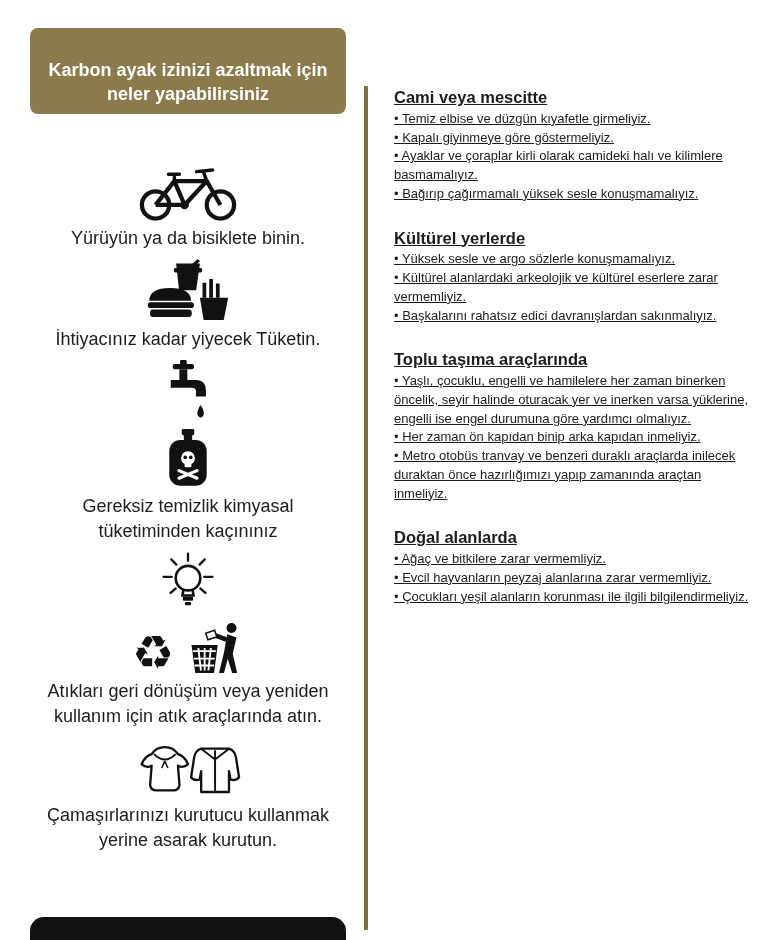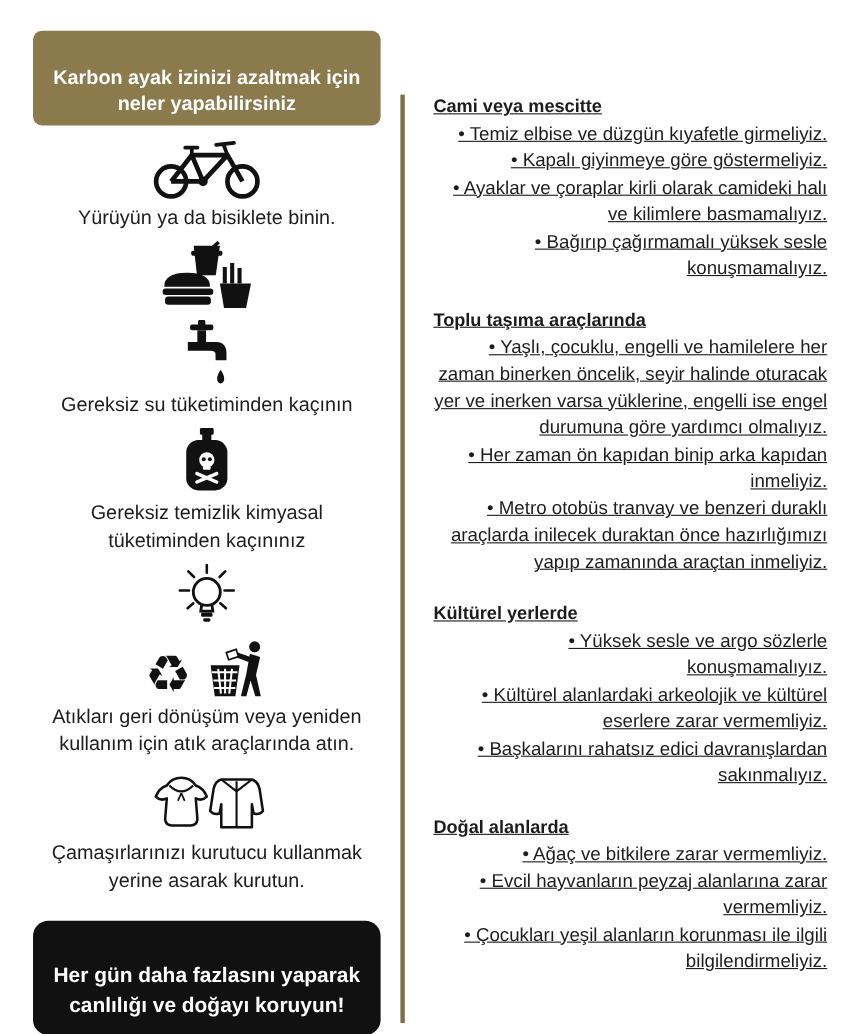--- a/index.html
+++ b/index.html
@@ -9,40 +9,40 @@
     --footer:#111111;
   }
   *{box-sizing:border-box;}
   html,body{margin:0;padding:0;}
   body{
     width:768px;height:940px;background:#ffffff;overflow:hidden;
     font-family:"Liberation Sans", sans-serif;color:var(--ink);
   }
   .page{display:flex;height:100%;padding:28px 10px 0 30px;}
   
-  .left-col{width:316px;flex:none;display:flex;flex-direction:column;align-items:center;}
+  .left-col{width:316px;flex:none;display:flex;flex-direction:column;align-items:center;gap:40px;}
   .header-box{
     background:var(--olive);color:#fff;font-weight:bold;font-size:18px;line-height:1.3;
     text-align:center;border-radius:8px;padding:8px 10px;width:100%;white-space:pre-line;
   }
   .items{display:flex;flex-direction:column;align-items:center;margin-top:10px;}
   .item{margin:0 0 8px 0;display:flex;flex-direction:column;align-items:center;text-align:center;}
   .item figcaption{font-size:18px;line-height:1.38;max-width:302px;margin-top:4px;}
   .icon-wrap{display:flex;align-items:flex-end;justify-content:center;gap:10px;}
   .recycle-glyph{font-size:47px;line-height:.95;color:#111;display:inline-block;}
   .footer-box{
     background:var(--footer);color:#fff;font-weight:bold;font-size:19px;line-height:1.4;
     text-align:center;border-radius:14px;padding:12px 14px;width:100%;white-space:pre-line;margin-top:16px;
   }
   
   .right-col{position:relative;margin-left:18px;padding:58px 6px 0 30px;flex:1;text-decoration:underline;}
   .divider{position:absolute;left:0;top:58px;bottom:10px;width:4px;background:var(--divider);}
   .sec{margin:0 0 23px 0;}
   .sec h3{margin:0;font-size:16.5px;line-height:1.45;}
-  .bullet{margin:0;font-size:17px;line-height:1.44;text-align:right;}
+  .bullet{margin:0;font-size:13px;line-height:1.44;}
 </style>
 </head>
 <body>
 
 <div class="page">
 
   <div class="left-col">
     <div class="header-box">
       <span>Karbon ayak izinizi azaltmak için
 neler yapabilirsiniz</span>
@@ -71,32 +71,32 @@
       <path d="M64 8 l9 -8 3 3 -9 8 z"></path>
       <path d="M8 56 q0 -17 28 -17 q28 0 28 17 z"></path>
       <rect x="6" y="58" width="62" height="8" rx="4"></rect>
       <rect x="9" y="68" width="56" height="10" rx="4"></rect>
       <path d="M76 52 h38 l-6 30 h-27 z"></path>
     </g>
     <g stroke="#111" stroke-width="5" fill="none">
       <path d="M82 52 V32 M91 52 V27 M100 52 V33"></path>
     </g>
   </svg>
+          <figcaption>İhtiyacınız kadar yiyecek Tüketin.</figcaption>
         </figure>
         <figure class="item">
           <svg viewBox="0 0 84 92" width="56" height="61">
     <g fill="#111">
       <rect x="30" y="0" width="10" height="9" rx="2"></rect>
       <rect x="19" y="6" width="32" height="8" rx="3"></rect>
       <rect x="29" y="14" width="12" height="17"></rect>
       <path d="M16 30 h39 q14 0 14 16 v9 h-15 v-8 q0 -5 -7 -5 h-31 z"></path>
       <path d="M61 68 c-6.5 9.5 -6.5 17 0 19 c6.5 -2 6.5 -9.5 0 -19 z"></path>
     </g>
   </svg>
-          <figcaption>Gereksiz su tüketiminden kaçının</figcaption>
         </figure>
         <figure class="item">
           <svg viewBox="0 0 72 88" width="50" height="61">
     <rect x="27" y="0" width="18" height="9" rx="2" fill="#111"></rect>
     <rect x="30" y="8" width="12" height="9" fill="#111"></rect>
     <rect x="9" y="16" width="54" height="66" rx="16" fill="#111"></rect>
     <circle cx="36" cy="42" r="10" fill="#fff"></circle>
     <rect x="31" y="50" width="10" height="5" rx="1.5" fill="#fff"></rect>
     <circle cx="32" cy="41" r="2.6" fill="#111"></circle>
     <circle cx="40" cy="41" r="2.6" fill="#111"></circle>
@@ -161,30 +161,30 @@
     <div class="divider"></div>
     <div class="sections">
         <section class="sec">
           <h3>Cami veya mescitte</h3>
           <p class="bullet">• Temiz elbise ve düzgün kıyafetle girmeliyiz.</p>
           <p class="bullet">• Kapalı giyinmeye göre göstermeliyiz.</p>
           <p class="bullet">• Ayaklar ve çoraplar kirli olarak camideki halı ve kilimlere basmamalıyız.</p>
           <p class="bullet">• Bağırıp çağırmamalı yüksek sesle konuşmamalıyız.</p>
         </section>
         <section class="sec">
+          <h3>Kültürel yerlerde</h3>
+          <p class="bullet">• Yüksek sesle ve argo sözlerle konuşmamalıyız.</p>
+          <p class="bullet">• Kültürel alanlardaki arkeolojik ve kültürel eserlere zarar vermemliyiz.</p>
+          <p class="bullet">• Başkalarını rahatsız edici davranışlardan sakınmalıyız.</p>
+        </section>
+        <section class="sec">
           <h3>Toplu taşıma araçlarında</h3>
           <p class="bullet">• Yaşlı, çocuklu, engelli ve hamilelere her zaman binerken öncelik, seyir halinde oturacak yer ve inerken varsa yüklerine, engelli ise engel durumuna göre yardımcı olmalıyız.</p>
           <p class="bullet">• Her zaman ön kapıdan binip arka kapıdan inmeliyiz.</p>
           <p class="bullet">• Metro otobüs tranvay ve benzeri duraklı araçlarda inilecek duraktan önce hazırlığımızı yapıp zamanında araçtan inmeliyiz.</p>
-        </section>
-        <section class="sec">
-          <h3>Kültürel yerlerde</h3>
-          <p class="bullet">• Yüksek sesle ve argo sözlerle konuşmamalıyız.</p>
-          <p class="bullet">• Kültürel alanlardaki arkeolojik ve kültürel eserlere zarar vermemliyiz.</p>
-          <p class="bullet">• Başkalarını rahatsız edici davranışlardan sakınmalıyız.</p>
         </section>
         <section class="sec">
           <h3>Doğal alanlarda</h3>
           <p class="bullet">• Ağaç ve bitkilere zarar vermemliyiz.</p>
           <p class="bullet">• Evcil hayvanların peyzaj alanlarına zarar vermemliyiz.</p>
           <p class="bullet">• Çocukları yeşil alanların korunması ile ilgili bilgilendirmeliyiz.</p>
         </section>
       </div>
   </div>
 

